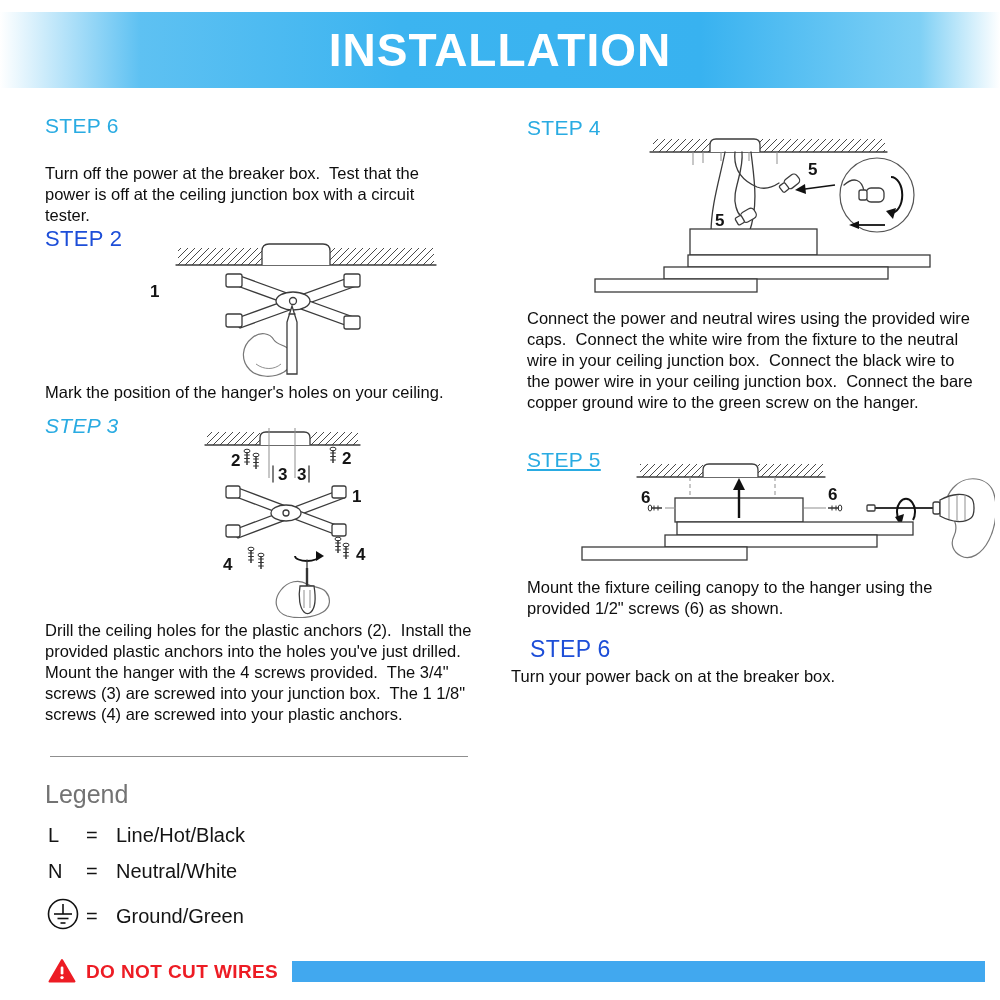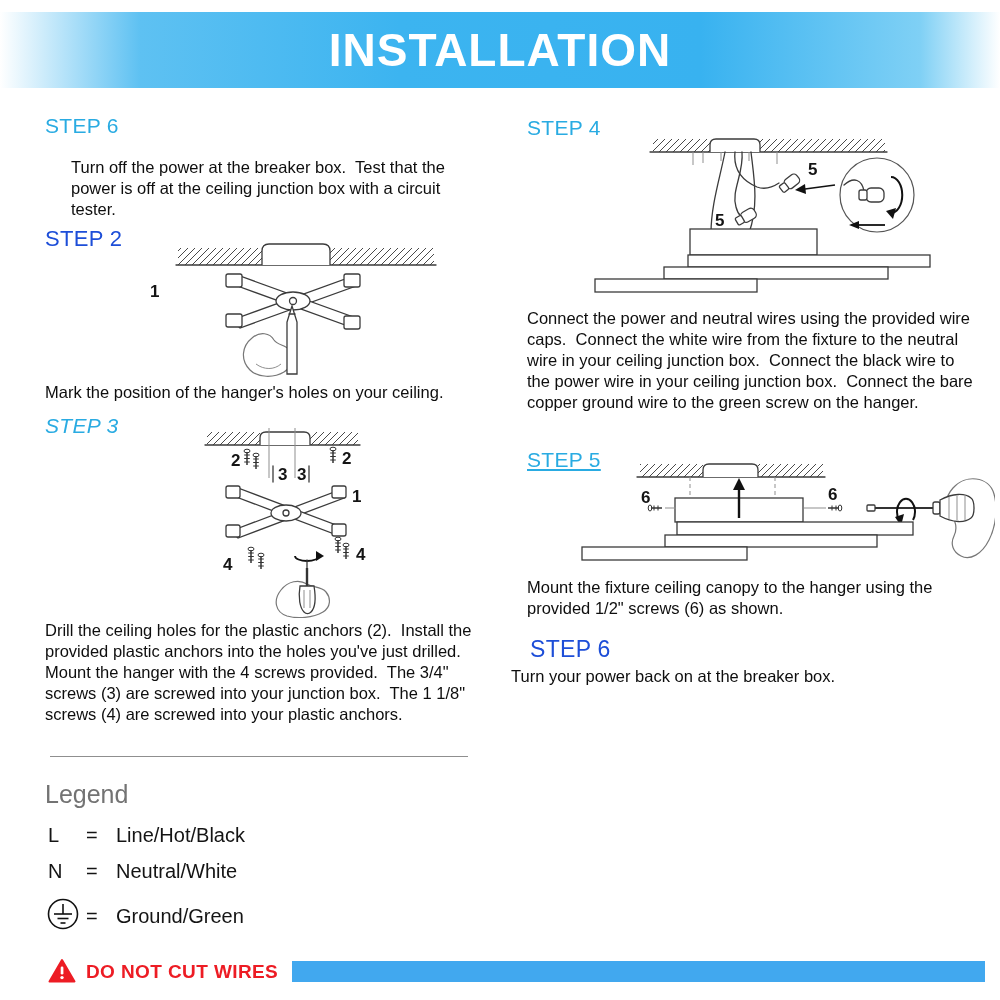--- a/index.html
+++ b/index.html
@@ -42,21 +42,21 @@
   svg text.lbl { font:700 17px "Liberation Sans", sans-serif; fill:#141414; }
 </style>
 </head>
 <body>
 
 <div class="abs banner">
   <div class="banner-title">INSTALLATION</div>
 </div>
 
 <div class="abs step-title" style="left:45px; top:114px;">STEP 6</div>
-<div class="abs body-text" style="left:45px; top:157px; width:418px;margin-left:26px;">Turn off the power at the breaker box.  Test that the power is off at the ceiling junction box with a circuit tester.</div>
+<div class="abs body-text" style="left:45px; top:163px; width:418px;">Turn off the power at the breaker box.  Test that the power is off at the ceiling junction box with a circuit tester.</div>
 
 <div class="abs step-title dark" style="left:45px; top:226px;">STEP 2</div>
 
 <svg class="abs" style="left:140px; top:240px;" width="300" height="140" viewBox="0 0 300 140">
   <defs>
     <pattern id="h2" width="7" height="7" patternUnits="userSpaceOnUse">
       <path d="M0,7 L7,0" stroke="#4a4a4a" stroke-width="1"></path>
     </pattern>
   </defs>
   <g>

